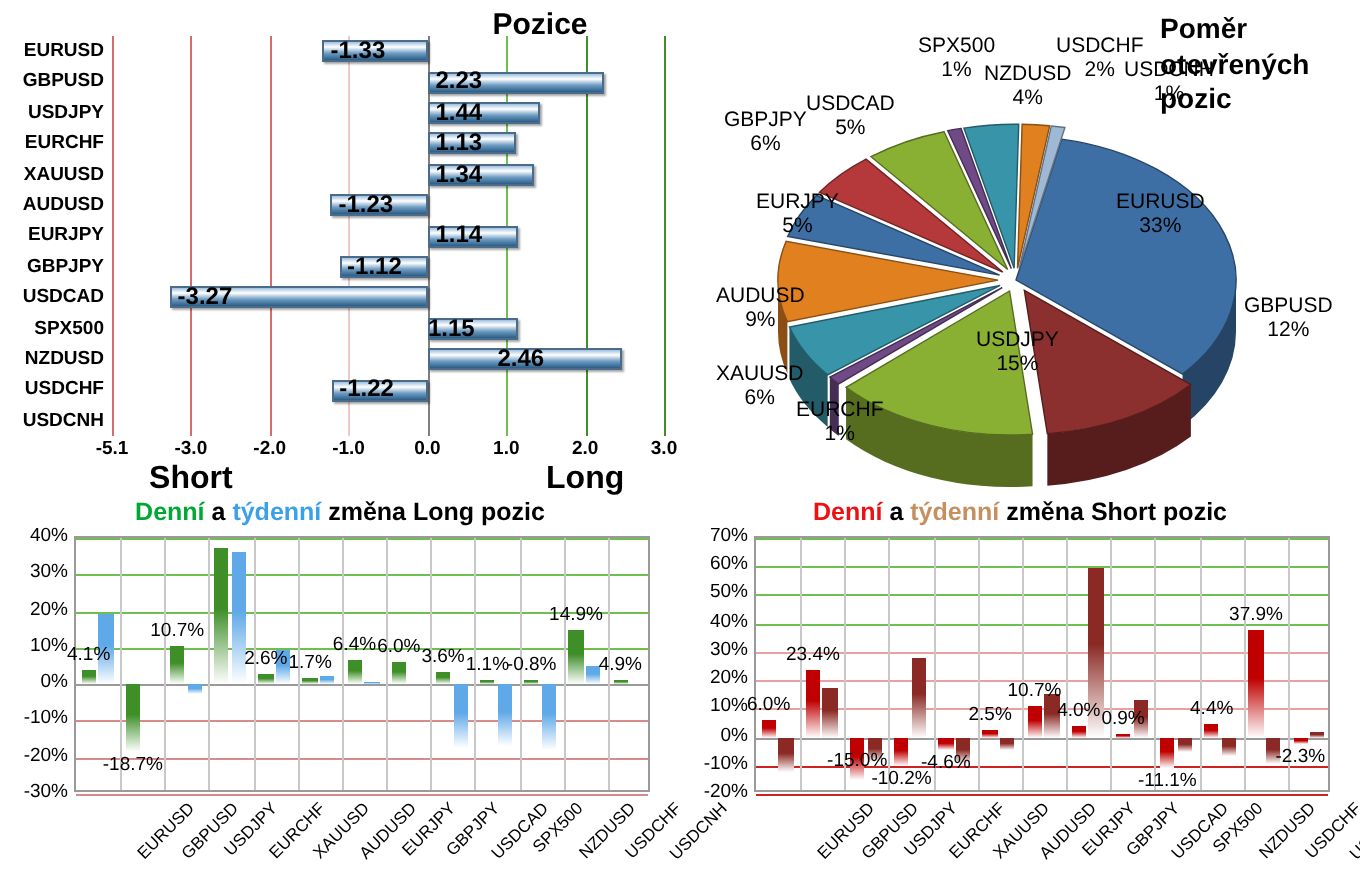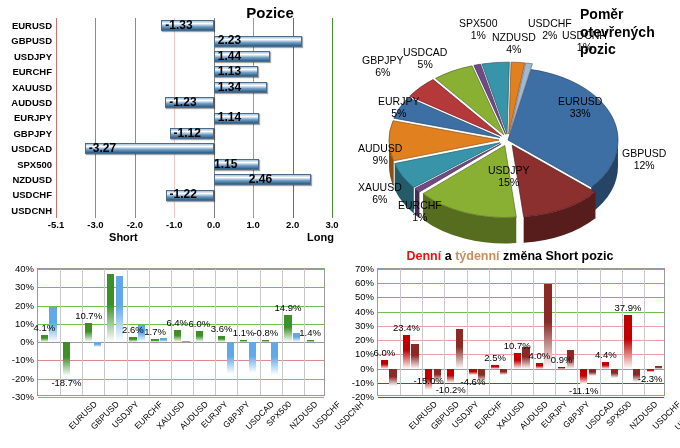--- a/index.html
+++ b/index.html
@@ -35,22 +35,22 @@
   .pz-lbl{
     position:absolute;top:0px;height:15.4px;line-height:15.4px;
     font-size:12px;font-weight:bold;color:#000;white-space:nowrap;text-align:right;
   }
   .pz-axis{position:absolute;left:56px;top:219px;width:276px;height:14px;}
   .pz-tick{
     position:absolute;top:0;font-size:9.5px;font-weight:bold;color:#000;
     transform:translateX(-50%);white-space:nowrap;
   }
   .pz-sl{
-    position:absolute;top:12px;font-size:11px;font-weight:bold;color:#000;
-    transform:translateX(-50%);white-space:nowrap;margin-left:28px;
+    position:absolute;top:12px;font-size:16px;font-weight:bold;color:#000;
+    transform:translateX(-50%);white-space:nowrap;
   }
 
   
   #panel-pie{left:340px;top:0;width:340px;height:248px;}
   .pie-title{
     position:absolute;left:240px;top:6px;width:96px;
     font-size:14px;font-weight:bold;color:#000;line-height:1.25;
   }
   .pie-label{
     position:absolute;font-size:10.5px;color:#000;text-align:center;
@@ -234,20 +234,21 @@
       </div><div class="pie-label" style="left: 188px; top: 18px;">
         <div>USDCHF</div>
         <div>2%</div>
       </div><div class="pie-label" style="left: 222px; top: 30px;">
         <div>USDCNH</div>
         <div>1%</div>
       </div></div>
 </div>
 
 <div class="panel cc" id="panel-long">
+  <div class="cc-title" id="long-title"><span style="color: rgb(0, 169, 51);">Denní </span><span style="color: rgb(0, 0, 0);">a </span><span style="color: rgb(58, 160, 232);">týdenní </span><span style="color: rgb(0, 0, 0);">změna Long pozic</span></div>
   <div class="cc-plot" id="long-plot" style="left: 37px; top: 20px; width: 288px; height: 128px;">
       <div class="cc-gl" style="top: 0px; background: rgb(111, 191, 79);"></div>
       <div class="cc-gl" style="top: 18.2857px; background: rgb(111, 191, 79);"></div>
       <div class="cc-gl" style="top: 36.5714px; background: rgb(111, 191, 79);"></div>
       <div class="cc-gl" style="top: 54.8571px; background: rgb(111, 191, 79);"></div>
       <div class="cc-gl" style="top: 73.1429px; background: rgb(154, 154, 154);"></div>
       <div class="cc-gl" style="top: 91.4286px; background: rgb(217, 139, 139);"></div>
       <div class="cc-gl" style="top: 109.714px; background: rgb(217, 139, 139);"></div>
       <div class="cc-gl" style="top: 128px; background: rgb(217, 139, 139);"></div>
       <div class="cc-vl" style="left: 22.1538px;"></div>
@@ -289,21 +290,21 @@
       <div class="cc-bar" style="left: 202.043px; top: 71.1314px; width: 7.31077px; height: 2.01143px; background: linear-gradient(rgb(63, 143, 41) 0%, rgb(63, 143, 41) 45%, rgb(255, 255, 255) 100%);"></div>
       <div class="cc-bar" style="left: 210.683px; top: 73.1429px; width: 7.31077px; height: 30.72px; background: linear-gradient(rgb(95, 169, 232) 0%, rgb(95, 169, 232) 45%, rgb(255, 255, 255) 100%);"></div>
       <div class="cc-dl" style="left: 205.698px; top: 58.1314px;">1.1%</div>
       <div class="cc-bar" style="left: 224.197px; top: 71.4971px; width: 7.31077px; height: 1.64571px; background: linear-gradient(rgb(63, 143, 41) 0%, rgb(63, 143, 41) 45%, rgb(255, 255, 255) 100%);"></div>
       <div class="cc-bar" style="left: 232.837px; top: 73.1429px; width: 7.31077px; height: 32.5486px; background: linear-gradient(rgb(95, 169, 232) 0%, rgb(95, 169, 232) 45%, rgb(255, 255, 255) 100%);"></div>
       <div class="cc-dl" style="left: 227.852px; top: 58.4971px;">-0.8%</div>
       <div class="cc-bar" style="left: 246.351px; top: 45.8971px; width: 7.31077px; height: 27.2457px; background: linear-gradient(rgb(63, 143, 41) 0%, rgb(63, 143, 41) 45%, rgb(255, 255, 255) 100%);"></div>
       <div class="cc-bar" style="left: 254.991px; top: 64.3657px; width: 7.31077px; height: 8.77714px; background: linear-gradient(rgb(95, 169, 232) 0%, rgb(95, 169, 232) 45%, rgb(255, 255, 255) 100%);"></div>
       <div class="cc-dl" style="left: 250.006px; top: 32.8971px;">14.9%</div>
       <div class="cc-bar" style="left: 268.505px; top: 70.5829px; width: 7.31077px; height: 2.56px; background: linear-gradient(rgb(63, 143, 41) 0%, rgb(63, 143, 41) 45%, rgb(255, 255, 255) 100%);"></div>
-      <div class="cc-dl" style="left: 272.16px; top: 57.5829px;">1.4%</div>
+      <div class="cc-dl" style="left: 272.16px; top: 57.5829px;">4.9%</div>
     </div>
   <div id="long-yaxis">
       <div class="cc-yl" style="top: 20px; right: 306px; width: 34px;">40%</div>
       <div class="cc-yl" style="top: 38.2857px; right: 306px; width: 34px;">30%</div>
       <div class="cc-yl" style="top: 56.5714px; right: 306px; width: 34px;">20%</div>
       <div class="cc-yl" style="top: 74.8571px; right: 306px; width: 34px;">10%</div>
       <div class="cc-yl" style="top: 93.1429px; right: 306px; width: 34px;">0%</div>
       <div class="cc-yl" style="top: 111.429px; right: 306px; width: 34px;">-10%</div>
       <div class="cc-yl" style="top: 129.714px; right: 306px; width: 34px;">-20%</div>
       <div class="cc-yl" style="top: 148px; right: 306px; width: 34px;">-30%</div>

